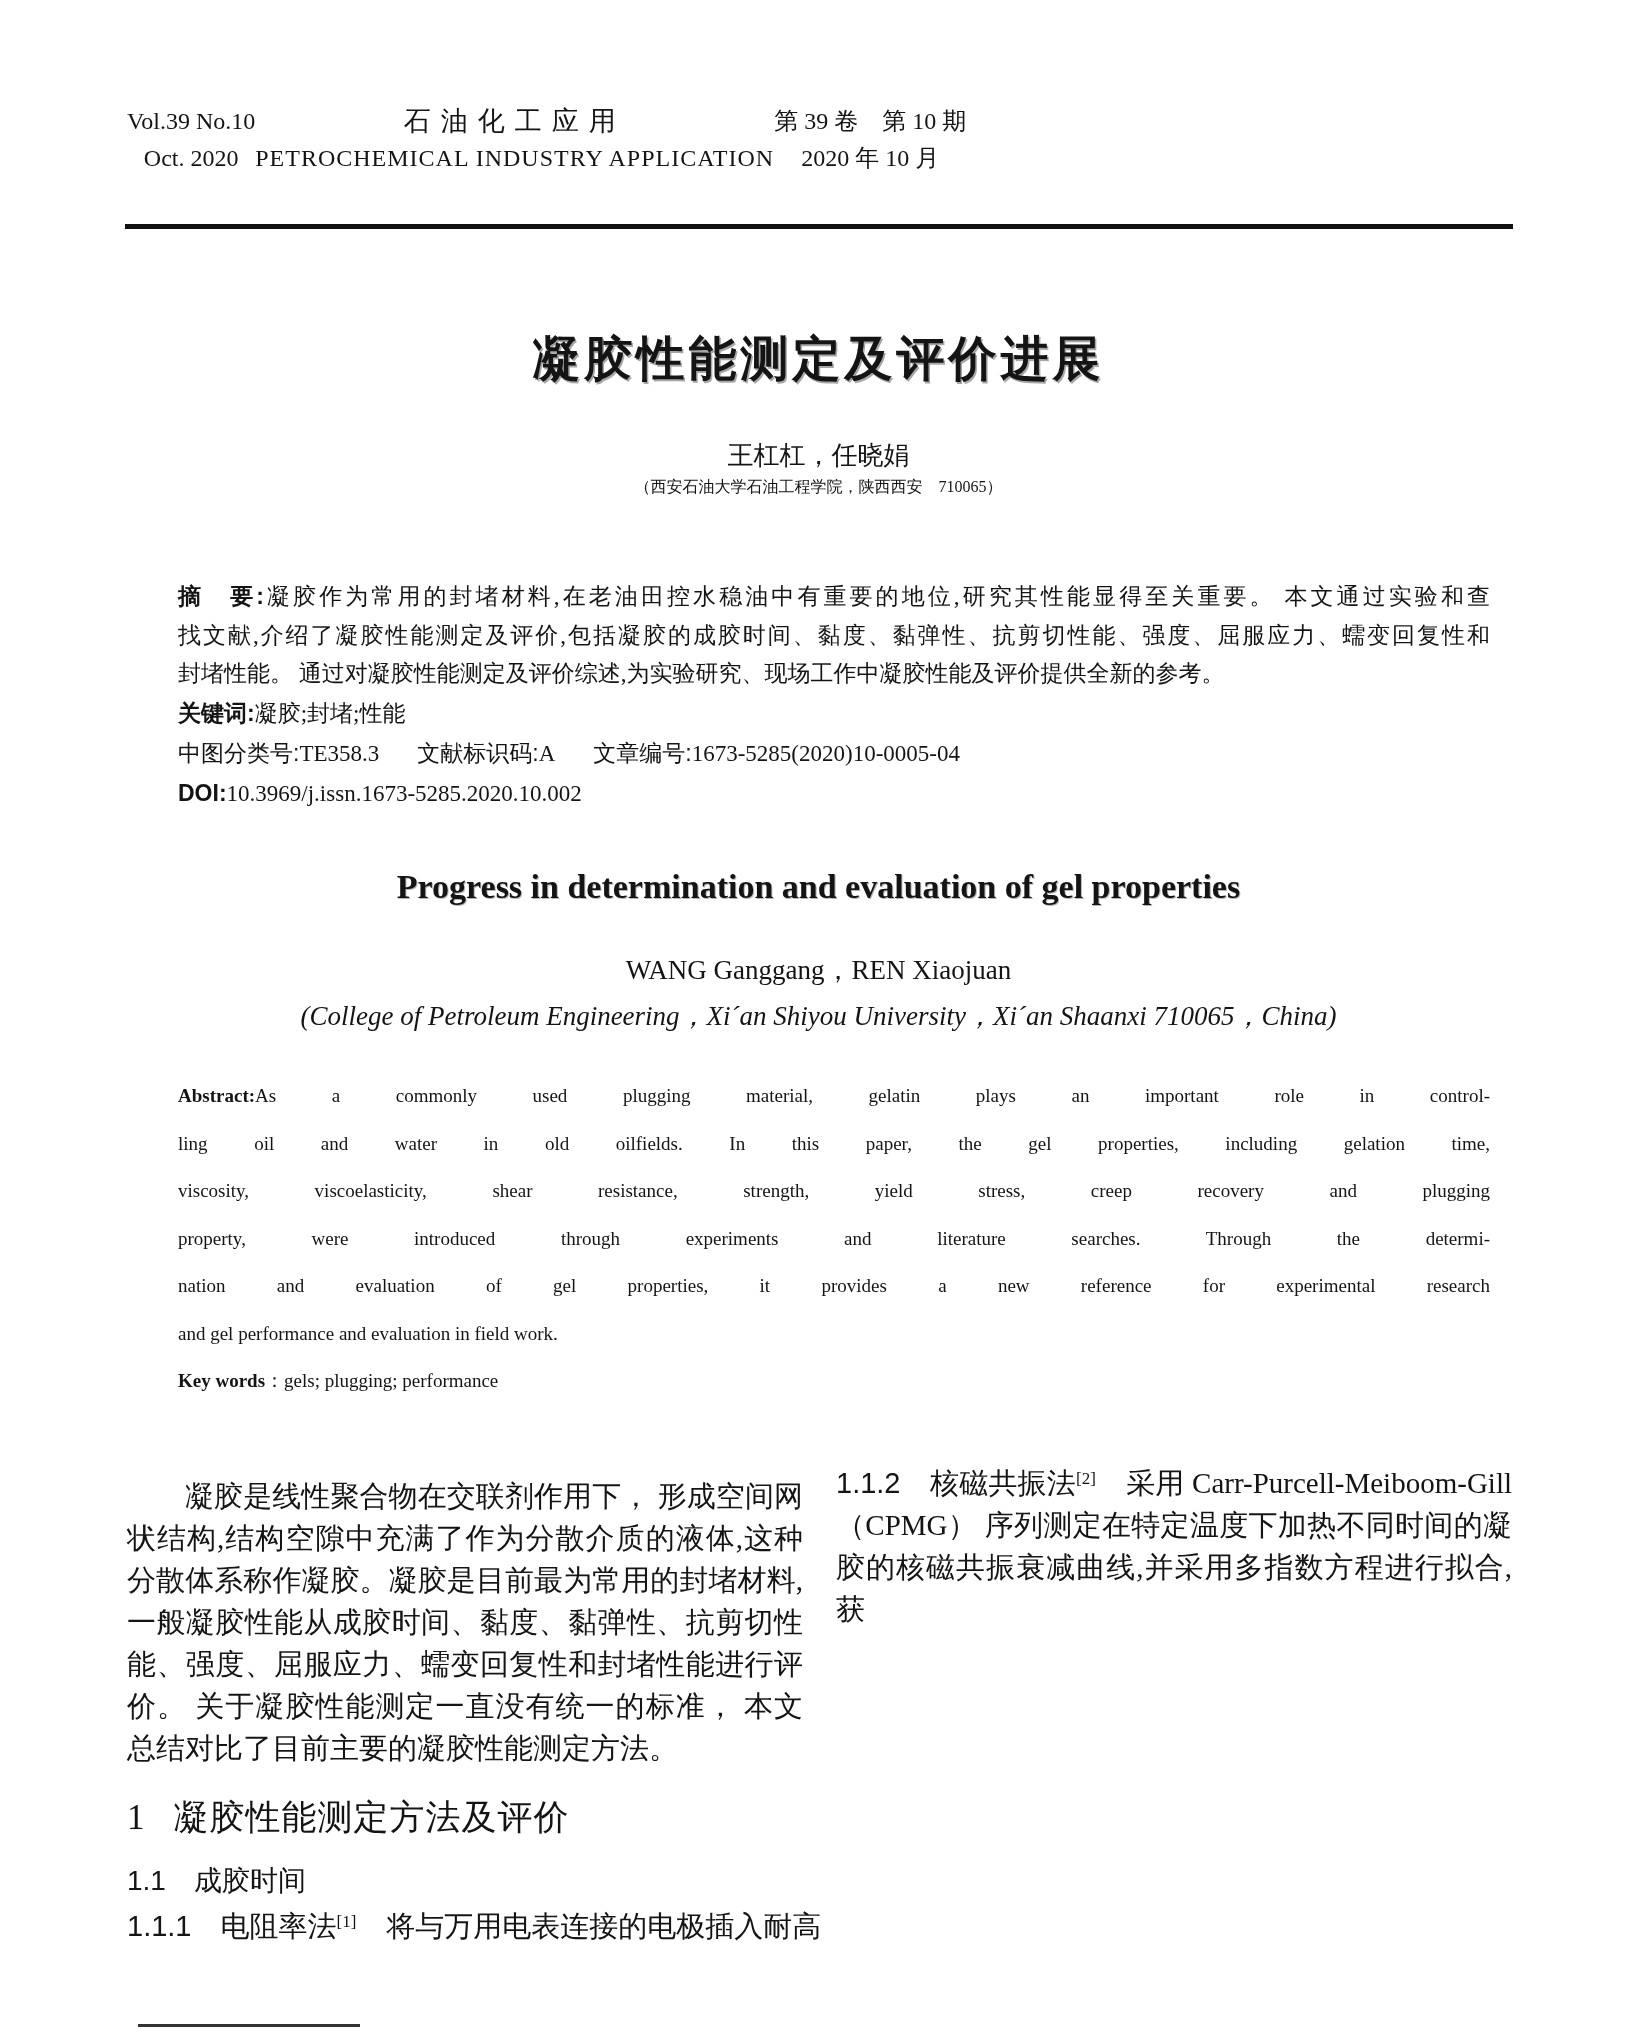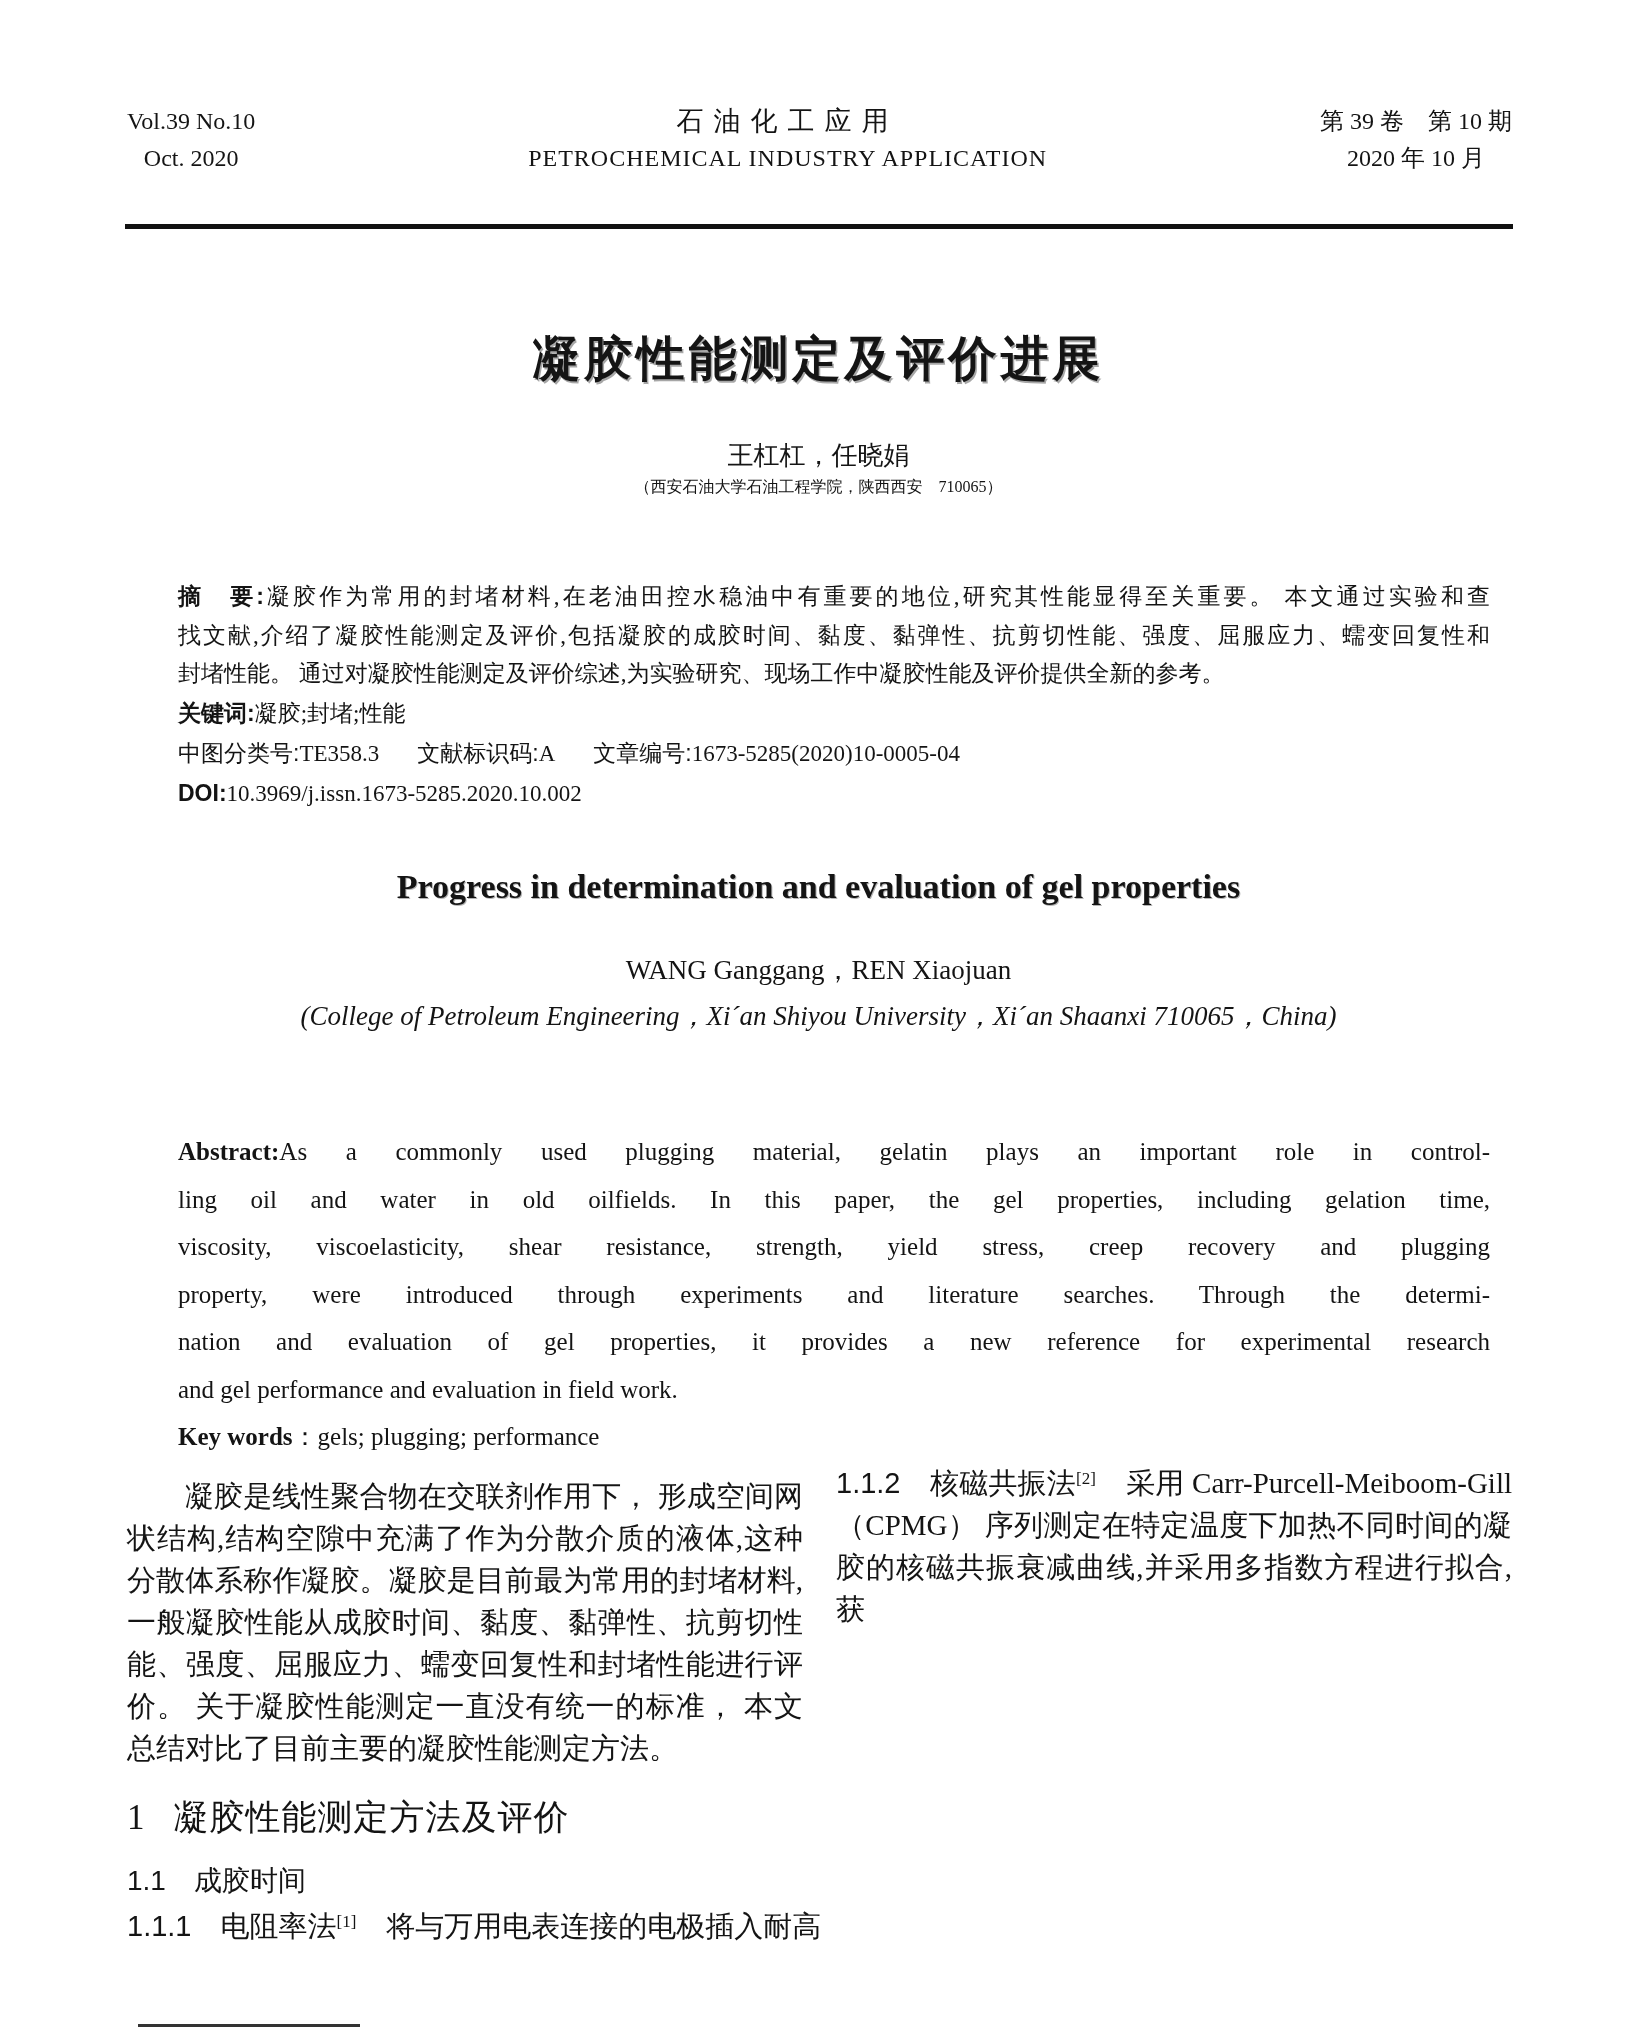--- a/index.html
+++ b/index.html
@@ -8,21 +8,21 @@
     width:1637px;height:2040px;
     margin:0 auto;
     background:#ffffff;
     color:#141414;
     font-family:"Liberation Serif","DejaVu Serif",serif;
     overflow:hidden;
   }
   
   .hdr{
     position:absolute;left:127px;top:103px;width:1385px;
-    display:flex;justify-content:space-between;align-items:flex-start;
+    display:flex;align-items:flex-start;
   }
   .hdr-block{text-align:center;font-size:24px;line-height:37px;}
   .hdr-center .jname-zh{font-size:27px;letter-spacing:10px;line-height:37px;}
   .hdr-center .jname-en{font-size:24px;letter-spacing:1px;line-height:37px;}
   .rule{position:absolute;left:125px;top:224px;width:1388px;height:5px;background:#111;}
   
   .title-zh{
     position:absolute;left:0;top:327px;width:100%;text-align:center;
     font-size:48px;font-weight:bold;letter-spacing:4px;
     text-shadow:1.5px 1.5px 0 rgba(60,60,60,.45);
@@ -37,21 +37,21 @@
   .lbl-n{font-family:"Liberation Sans","DejaVu Sans",sans-serif;}
   .sep{display:inline-block;width:38px;}
   
   .title-en{
     position:absolute;left:0;top:868px;width:100%;text-align:center;
     font-size:34px;font-weight:bold;
     text-shadow:1px 1px 0 rgba(70,70,70,.4);
   }
   .authors-en{position:absolute;left:0;top:952px;width:100%;text-align:center;font-size:27px;}
   .affil-en{position:absolute;left:0;top:998px;width:100%;text-align:center;font-size:27px;font-style:italic;}
-  .abs-en{position:absolute;left:178px;top:1128px;width:1312px;font-size:25px;line-height:47.5px;}
+  .abs-en{position:absolute;left:178px;top:1072px;width:1312px;font-size:19px;line-height:47.5px;}
   .abs-en .lbl-en{font-weight:bold;font-style:normal;}
   
   .col{position:absolute;top:1462px;width:676px;font-size:29px;line-height:42px;text-align:justify;}
   .col-left{left:127px;}
   .col-right{left:836px;}
   .indent{text-indent:58px;margin-top:13px;}
   .h1-zh{font-size:35px;line-height:44px;margin:27px 0 21px;text-align:left;letter-spacing:1px;}
   .h1-num{display:inline-block;margin-right:28px;}
   .h2-zh{font-family:"Liberation Sans","DejaVu Sans",sans-serif;font-size:28px;line-height:40px;margin:8px 0 4px;text-align:left;}
   .h3-lab{font-family:"Liberation Sans","DejaVu Sans",sans-serif;}

